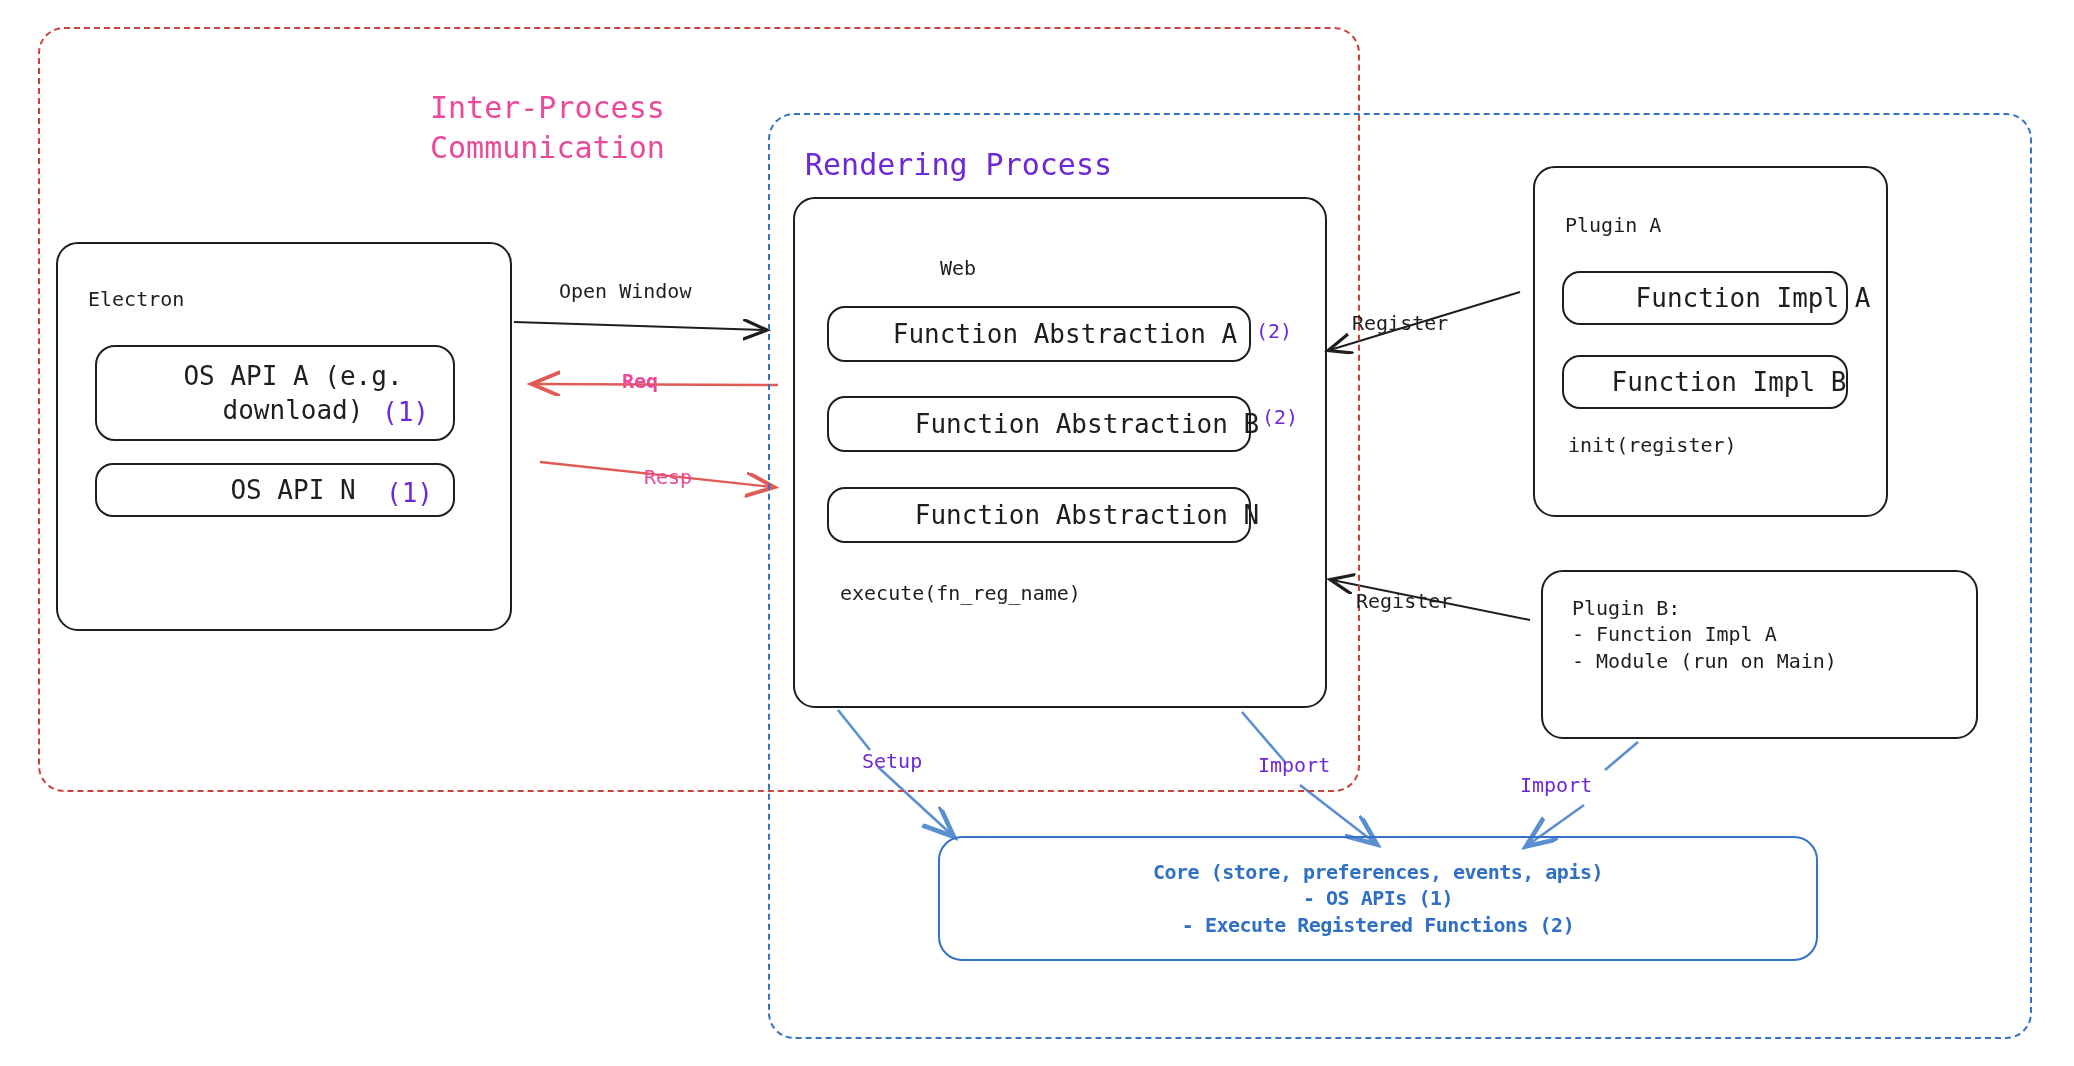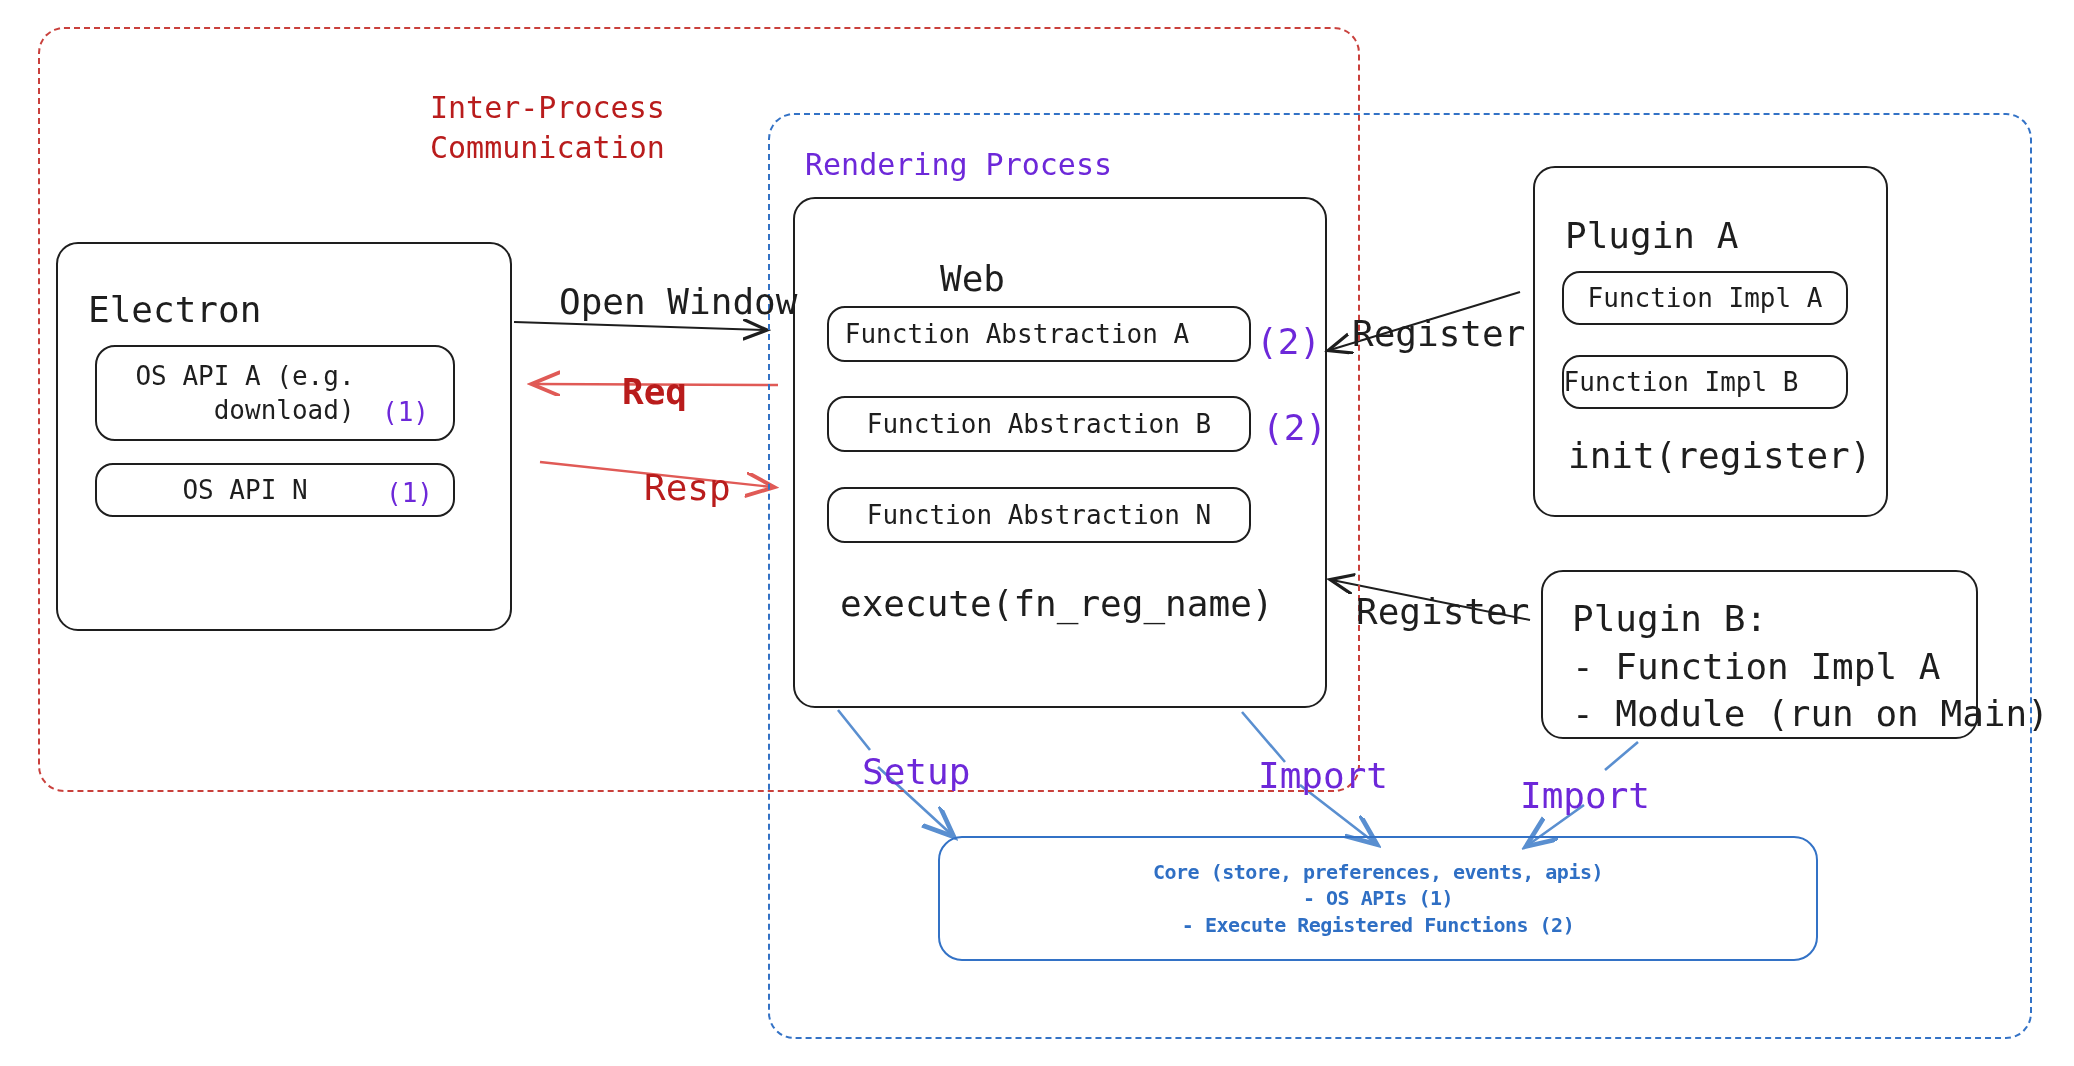--- a/index.html
+++ b/index.html
@@ -36,41 +36,42 @@
     position: absolute;
     white-space: pre;
     font-family: "DejaVu Sans Mono", monospace;
     color: #1e1e1e;
     line-height: 1.32;
   }
   .center-label {
     display: flex;
     align-items: center;
     justify-content: center;
-    text-align: right;
+    text-align: center;
+    padding-left: 48px;
   }
   .dash-red {
     position: absolute;
     box-sizing: border-box;
     border: 2px dashed #c9403c;
     border-radius: 26px;
     background: transparent;
   }
   .dash-blue {
     position: absolute;
     box-sizing: border-box;
     border: 2px dashed #3372c6;
     border-radius: 26px;
     background: transparent;
   }
-  .t-red   { color: #b91c1c; }
+  .t-red   { color: #ec4899; }
   .t-blue  { color: #6d28d9; }
   .t-black { color: #1e1e1e; }
   .fs-lg { font-size: 30px; }
-  .fs-md { font-size: 36px; }
+  .fs-md { font-size: 20px; }
   .fs-sm { font-size: 26px; }
   .core-box {
     position: absolute;
     box-sizing: border-box;
     border: 2.5px solid #3372c6;
     border-radius: 24px;
     background: transparent;
     display: flex;
     flex-direction: column;
     align-items: center;

